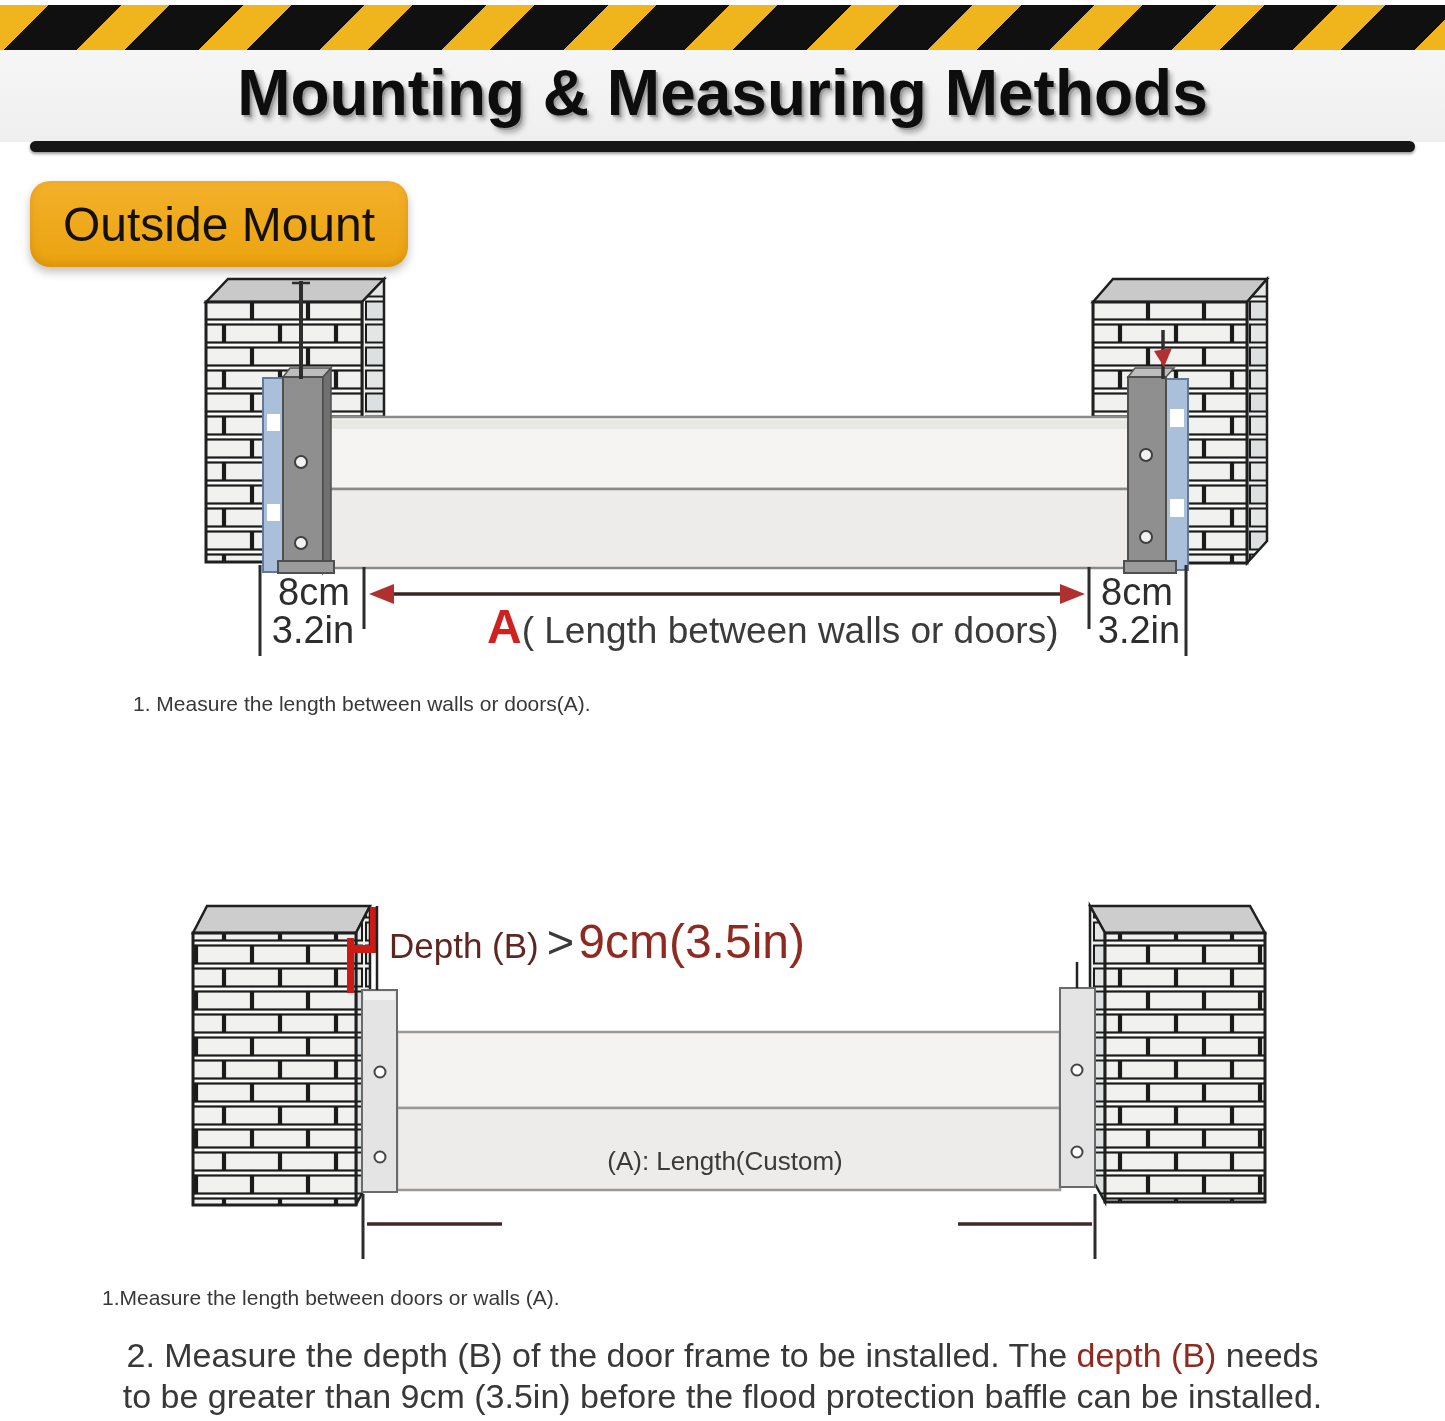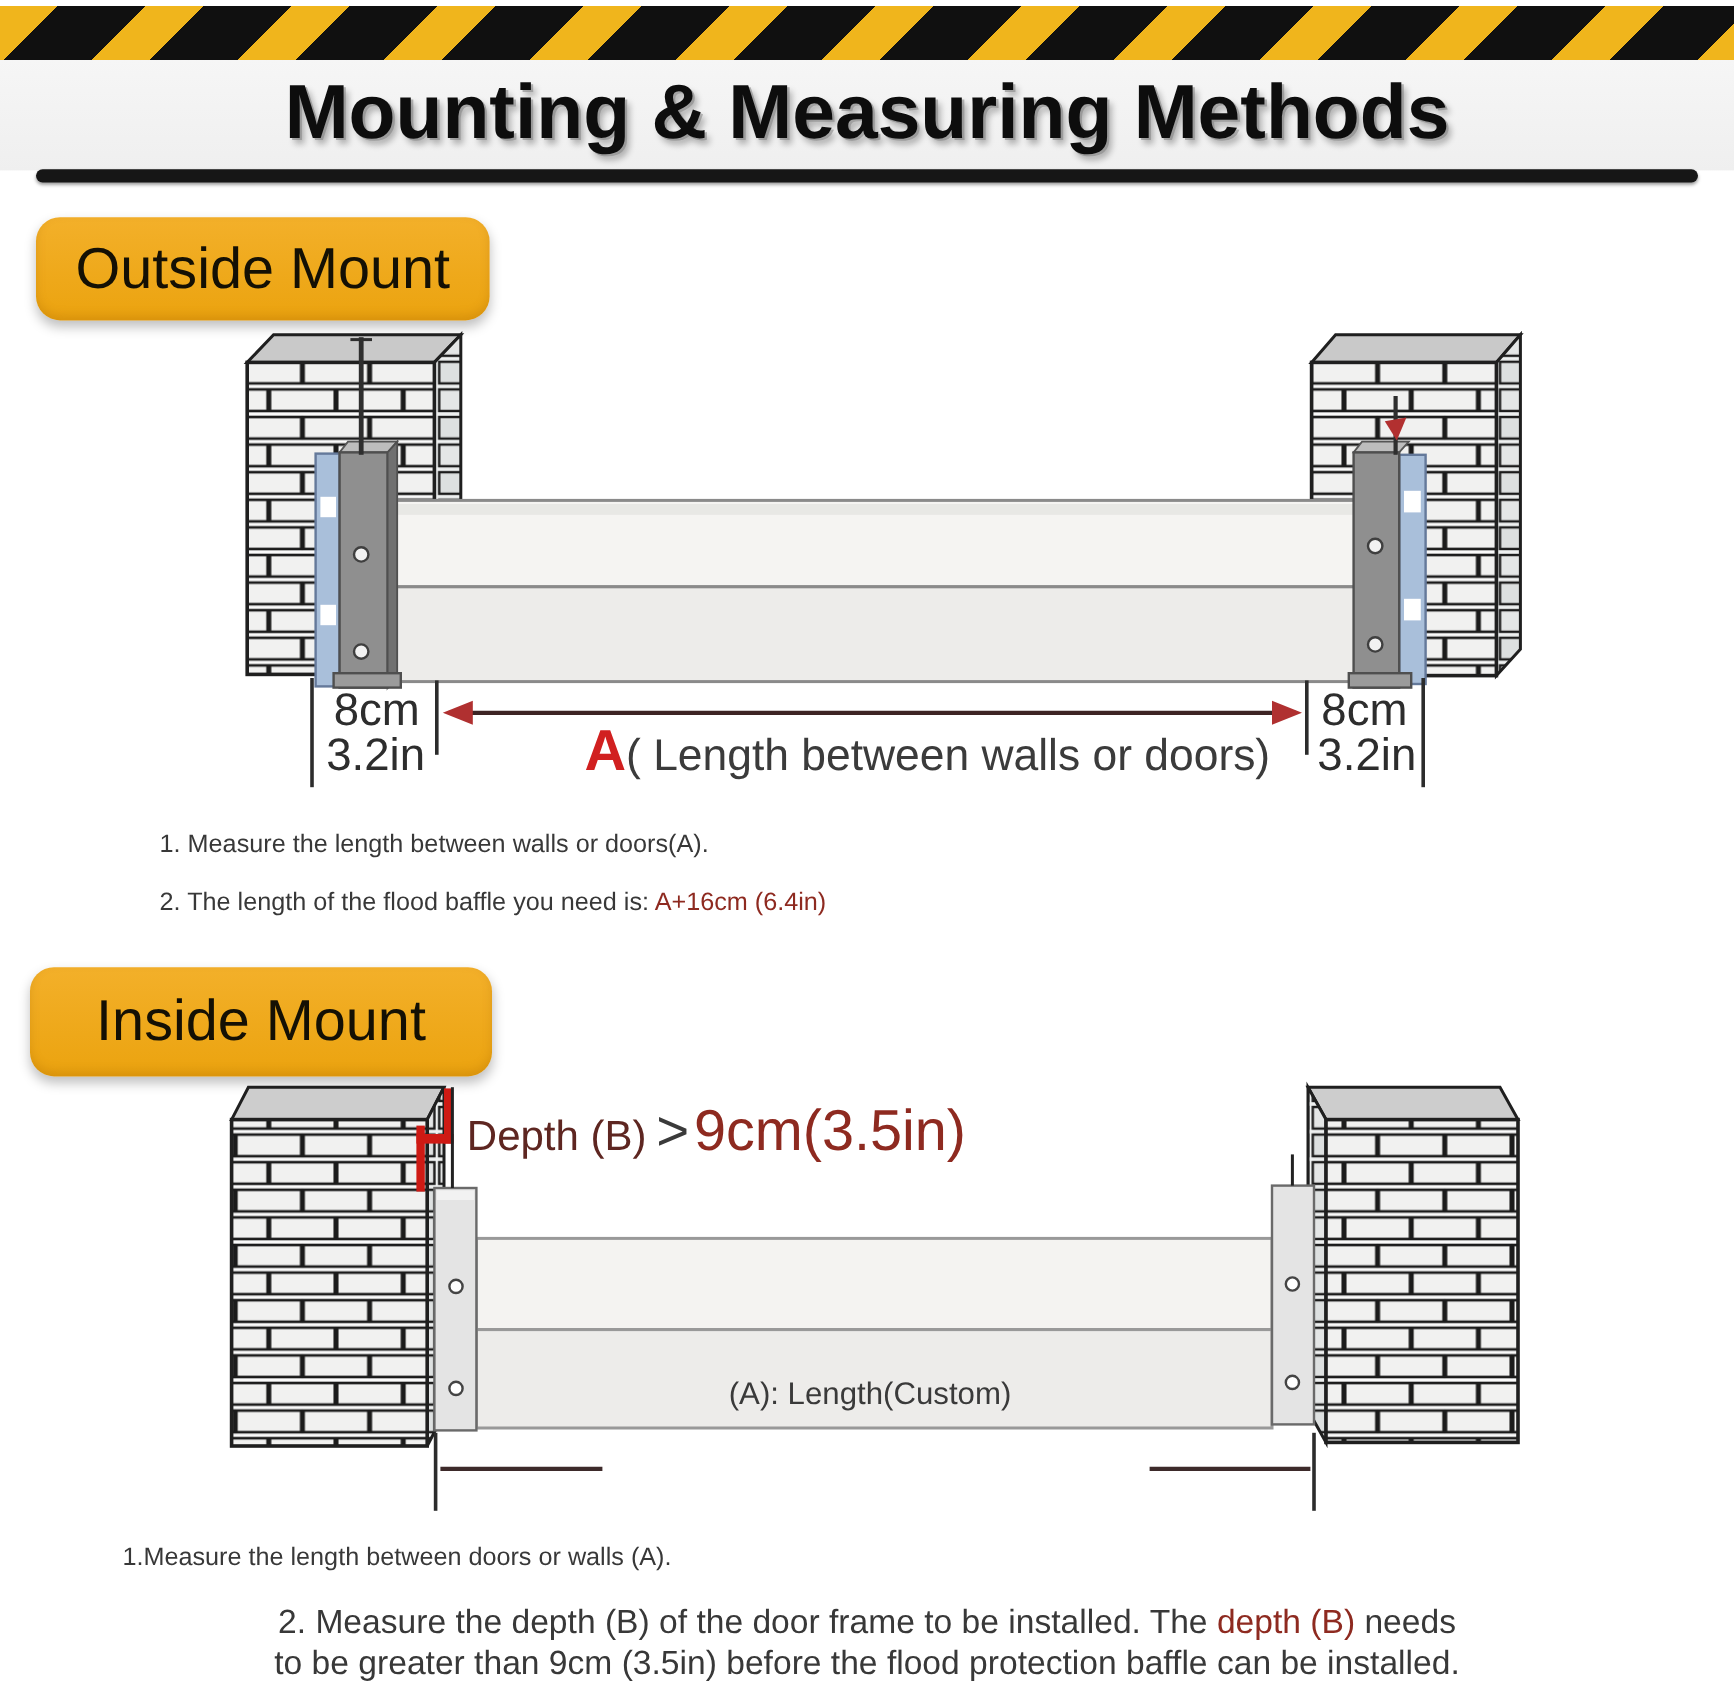--- a/index.html
+++ b/index.html
@@ -52,21 +52,21 @@
   .depth-row{position:absolute;left:389px;top:914px;display:flex;align-items:baseline;}
   .depth-prefix{font-size:35px;color:var(--dark_maroon,#5e2621);}
   .depth-gt{font-size:47px;color:#3a3a3a;margin:0 4px 0 8px;font-weight:400;}
   .depth-value{font-size:48px;color:var(--maroon,#8e2a20);}
 
   .in-length{position:absolute;left:500px;top:1146px;width:450px;text-align:center;
     font-size:26px;color:#3a3a3a;}
 
   .in-step1{left:102px;top:1286px;}
   .in-step2{position:absolute;left:55px;top:1335px;width:1335px;text-align:center;
-    font-size:28px;color:#383838;line-height:1.2;}
+    font-size:34px;color:#383838;line-height:1.2;}
 </style>
 </head>
 <body>
 
 <div class="page">
 
   <div class="hazard"></div>
   <div class="title-band"></div>
   <div class="page-title">Mounting &amp; Measuring Methods</div>
   <div class="divider"></div>
@@ -150,27 +150,21 @@
   <div class="ovl gap-num t-32in-left">3.2in</div>
   <div class="ovl gap-num t-8cm-right">8cm</div>
   <div class="ovl gap-num t-32in-right">3.2in</div>
 
   <div class="len-row">
     <span class="len-a">A</span>
     <span class="len-label">( Length between walls or doors)</span>
   </div>
 
   <div class="step out-step1">1. Measure the length between walls or doors(A).</div>
-  <div class="step out-step2">
-    <span>2. The length of the flood baffle you need is: </span><span class="maroon">A+16cm (6.4in)</span>
-  </div>
-
-  <div class="badge badge-inside">
-    <span>Inside Mount</span>
-  </div>
+
 
   <svg id="diagram-inside" class="diagram" viewBox="0 890 1445 400">
     <defs>
       <pattern id="bricksB" width="56" height="46" patternUnits="userSpaceOnUse">
         <rect width="56" height="46" fill="#fafafa"></rect>
         <rect x="1" y="2.5" width="54" height="18" fill="#f1f1f0" stroke="#1b1b1b" stroke-width="2.2"></rect>
         <rect x="-27" y="25.5" width="54" height="18" fill="#f1f1f0" stroke="#1b1b1b" stroke-width="2.2"></rect>
         <rect x="29" y="25.5" width="54" height="18" fill="#f1f1f0" stroke="#1b1b1b" stroke-width="2.2"></rect>
       </pattern>
       <pattern id="endsB" width="26" height="46" patternUnits="userSpaceOnUse">

